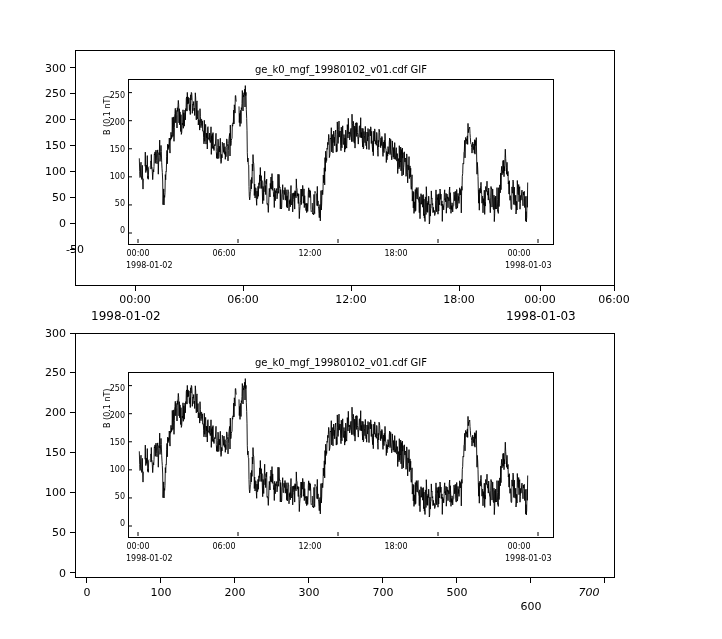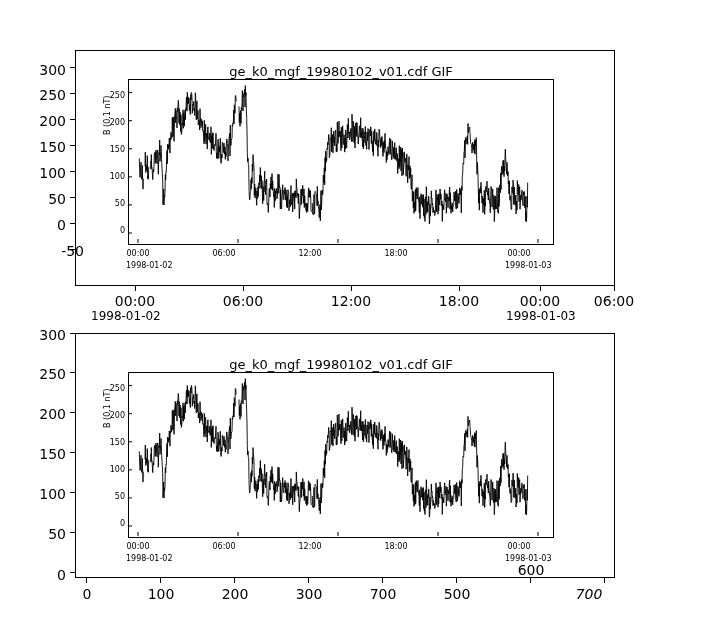--- a/index.html
+++ b/index.html
@@ -33,21 +33,21 @@
   }
   #panel-bottom .outer-frame {
     left: 75px;
     top: 333px;
     width: 540px;
     height: 245px;
   }
   
   .tick-label {
     position: absolute;
-    font-size: 14px;
+    font-size: 11px;
     font-family: "DejaVu Sans", sans-serif;
     white-space: nowrap;
     color: #000;
   }
   .tick-y {
     text-align: right;
     width: 40px;
   }
   .tick-x {
     text-align: center;
@@ -64,21 +64,21 @@
   }
   
   .inner-box {
     position: absolute;
     border: 1px solid #000;
     box-sizing: border-box;
     background: #fff;
   }
   .inner-title {
     position: absolute;
-    font-size: 13px;
+    font-size: 10px;
     white-space: nowrap;
     text-align: center;
   }
   .inner-ylabel {
     position: absolute;
     font-size: 8px;
     transform: rotate(-90deg);
     transform-origin: left top;
     white-space: nowrap;
   }
@@ -217,21 +217,21 @@
   <div class="tick-mark" style="left:456px; top:578px; width:1px; height:5px;"></div>
   <div class="tick-mark" style="left:530px; top:578px; width:1px; height:5px;"></div>
   <div class="tick-mark" style="left:604px; top:578px; width:1px; height:5px;"></div>
 
   <div class="tick-label tick-x" style="left:57px;  top:586px;">0</div>
   <div class="tick-label tick-x" style="left:131px; top:586px;">100</div>
   <div class="tick-label tick-x" style="left:205px; top:586px;">200</div>
   <div class="tick-label tick-x" style="left:279px; top:586px;">300</div>
   <div class="tick-label tick-x" style="left:353px; top:586px;">700</div>
   <div class="tick-label tick-x" style="left:427px; top:586px;">500</div>
-  <div class="tick-label tick-x" style="left:501px; top:562px;">600</div>
+  <div class="tick-label tick-x" style="left:501px; top:600px;">600</div>
   <div class="tick-label tick-x" style="left:559px; top:586px;font-style:italic;">700</div>
 
   <div class="inner-box" id="inner-bottom" style="left:128px; top:372px; width:426px; height:166px;"></div>
   <div class="inner-title" style="left:128px; top:357px; width:426px;">ge_k0_mgf_19980102_v01.cdf  GIF</div>
   <div class="inner-ylabel" style="left:103px; top:428px;">B (0.1 nT)</div>
 
   <div class="inner-tick y" style="left:103px; top:384px;">250</div>
   <div class="inner-tick y" style="left:103px; top:411px;">200</div>
   <div class="inner-tick y" style="left:103px; top:438px;">150</div>
   <div class="inner-tick y" style="left:103px; top:465px;">100</div>

